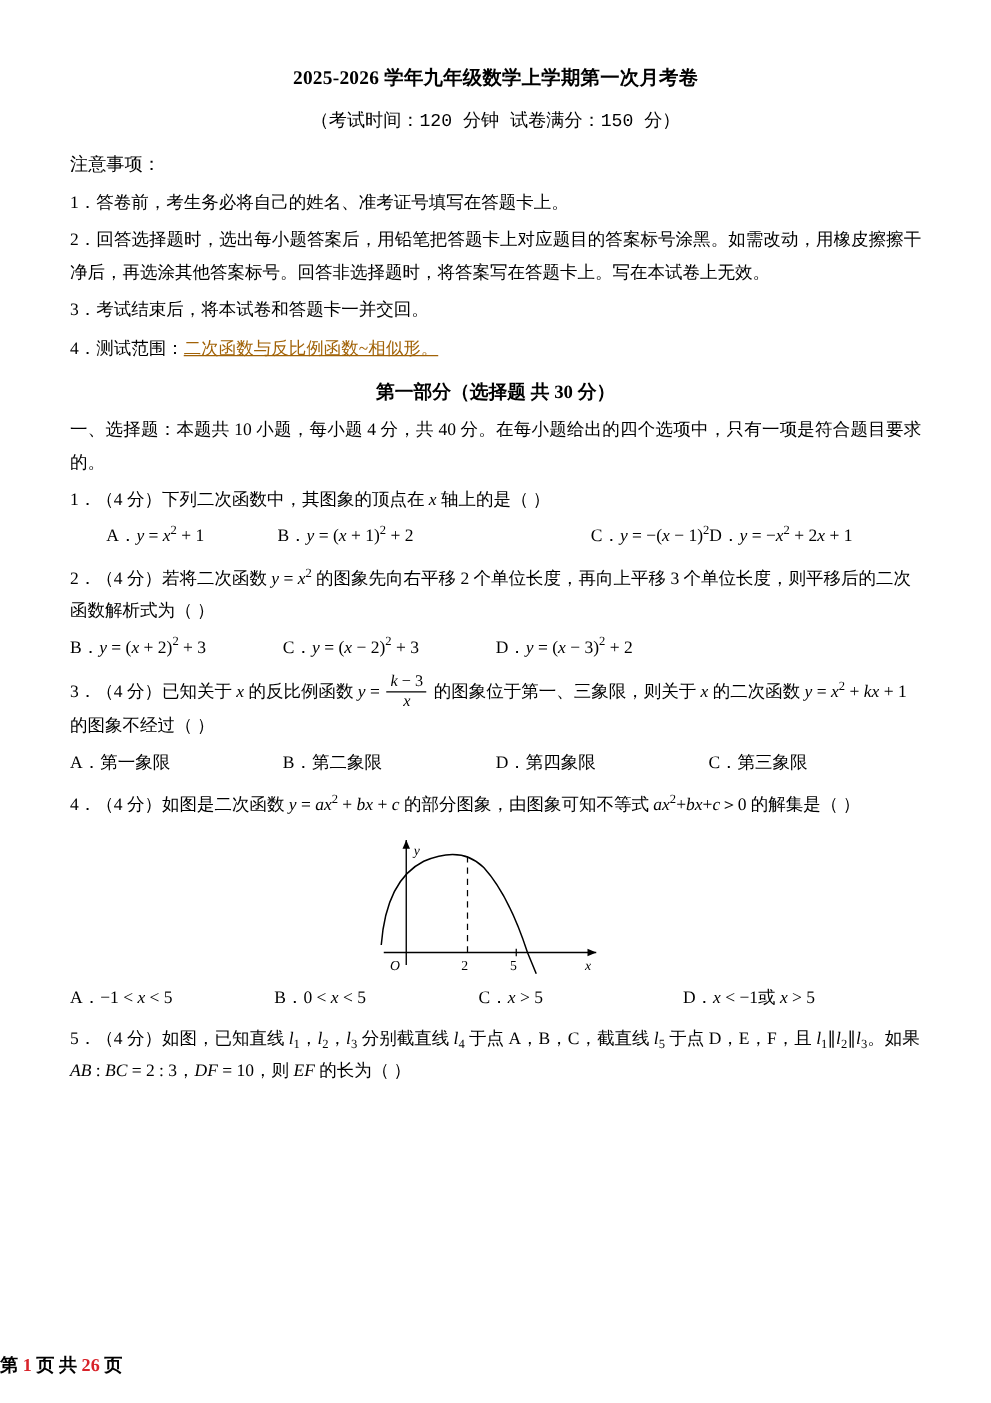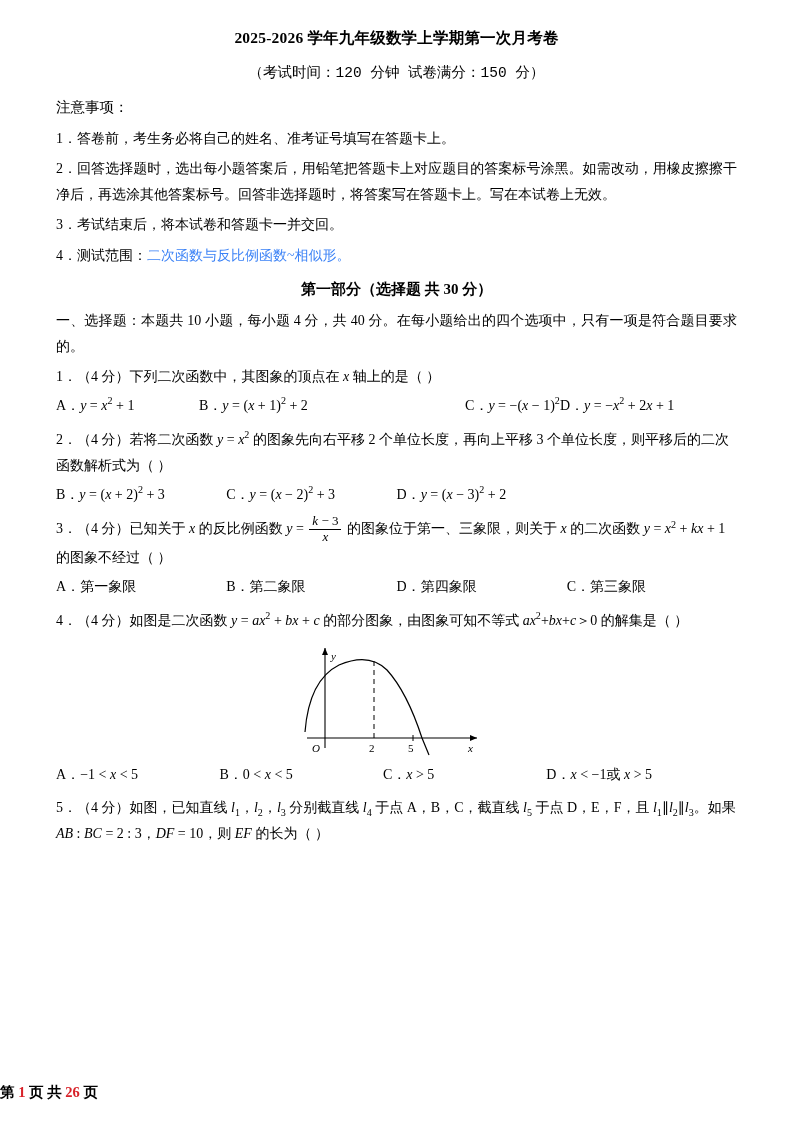--- a/index.html
+++ b/index.html
@@ -12,21 +12,21 @@
     height: 1122px;
     font-family: "Liberation Serif", serif;
     color: #000000;
     position: relative;
     overflow: hidden;
   }
   .page {
     width: 793px;
     height: 1122px;
     box-sizing: border-box;
-    padding: 28px 56px 0 56px;
+    padding: 52px 56px 0 56px;
     position: relative;
   }
   .doc-title {
     text-align: center;
     font-size: 15.5px;
     font-weight: bold;
     letter-spacing: 0.2px;
     margin: 0 0 14px 0;
   }
   .doc-subtitle {
@@ -39,21 +39,22 @@
     font-size: 14.5px;
     margin: 0 0 9px 0;
   }
   .para {
     font-size: 14px;
     line-height: 1.82;
     margin: 0 0 5px 0;
     text-align: justify;
   }
   .red {
-    color: #3b82f6;
+    color: #a16207;
+    text-decoration: underline;
   }
   .section-head {
     text-align: center;
     font-size: 15px;
     font-weight: bold;
     margin: 12px 0 9px 0;
   }
   .q-block {
     font-size: 14px;
     line-height: 1.85;
@@ -62,21 +63,21 @@
   .choices {
     display: flex;
     font-size: 14px;
     line-height: 1.9;
     margin: 0 0 7px 0;
   }
   .choices > div {
     box-sizing: border-box;
   }
   .c4 > div { width: 25%; }
-  .c4-wide > div:nth-child(1) { width: 21%; }
+  .c4-wide > div:nth-child(1) { width: 21%; margin-left: 29px; }
   .c4-wide > div:nth-child(2) { width: 27%; }
   .c4-wide > div:nth-child(3) { width: 26%; text-align: right; }
   .c4-wide > div:nth-child(4) { width: 26%; }
   .c4-q4 > div:nth-child(1) { width: 24%; }
   .c4-q4 > div:nth-child(2) { width: 24%; }
   .c4-q4 > div:nth-child(3) { width: 24%; }
   .c4-q4 > div:nth-child(4) { width: 28%; }
   i, .it {
     font-family: "Liberation Serif", serif;
     font-style: italic;

